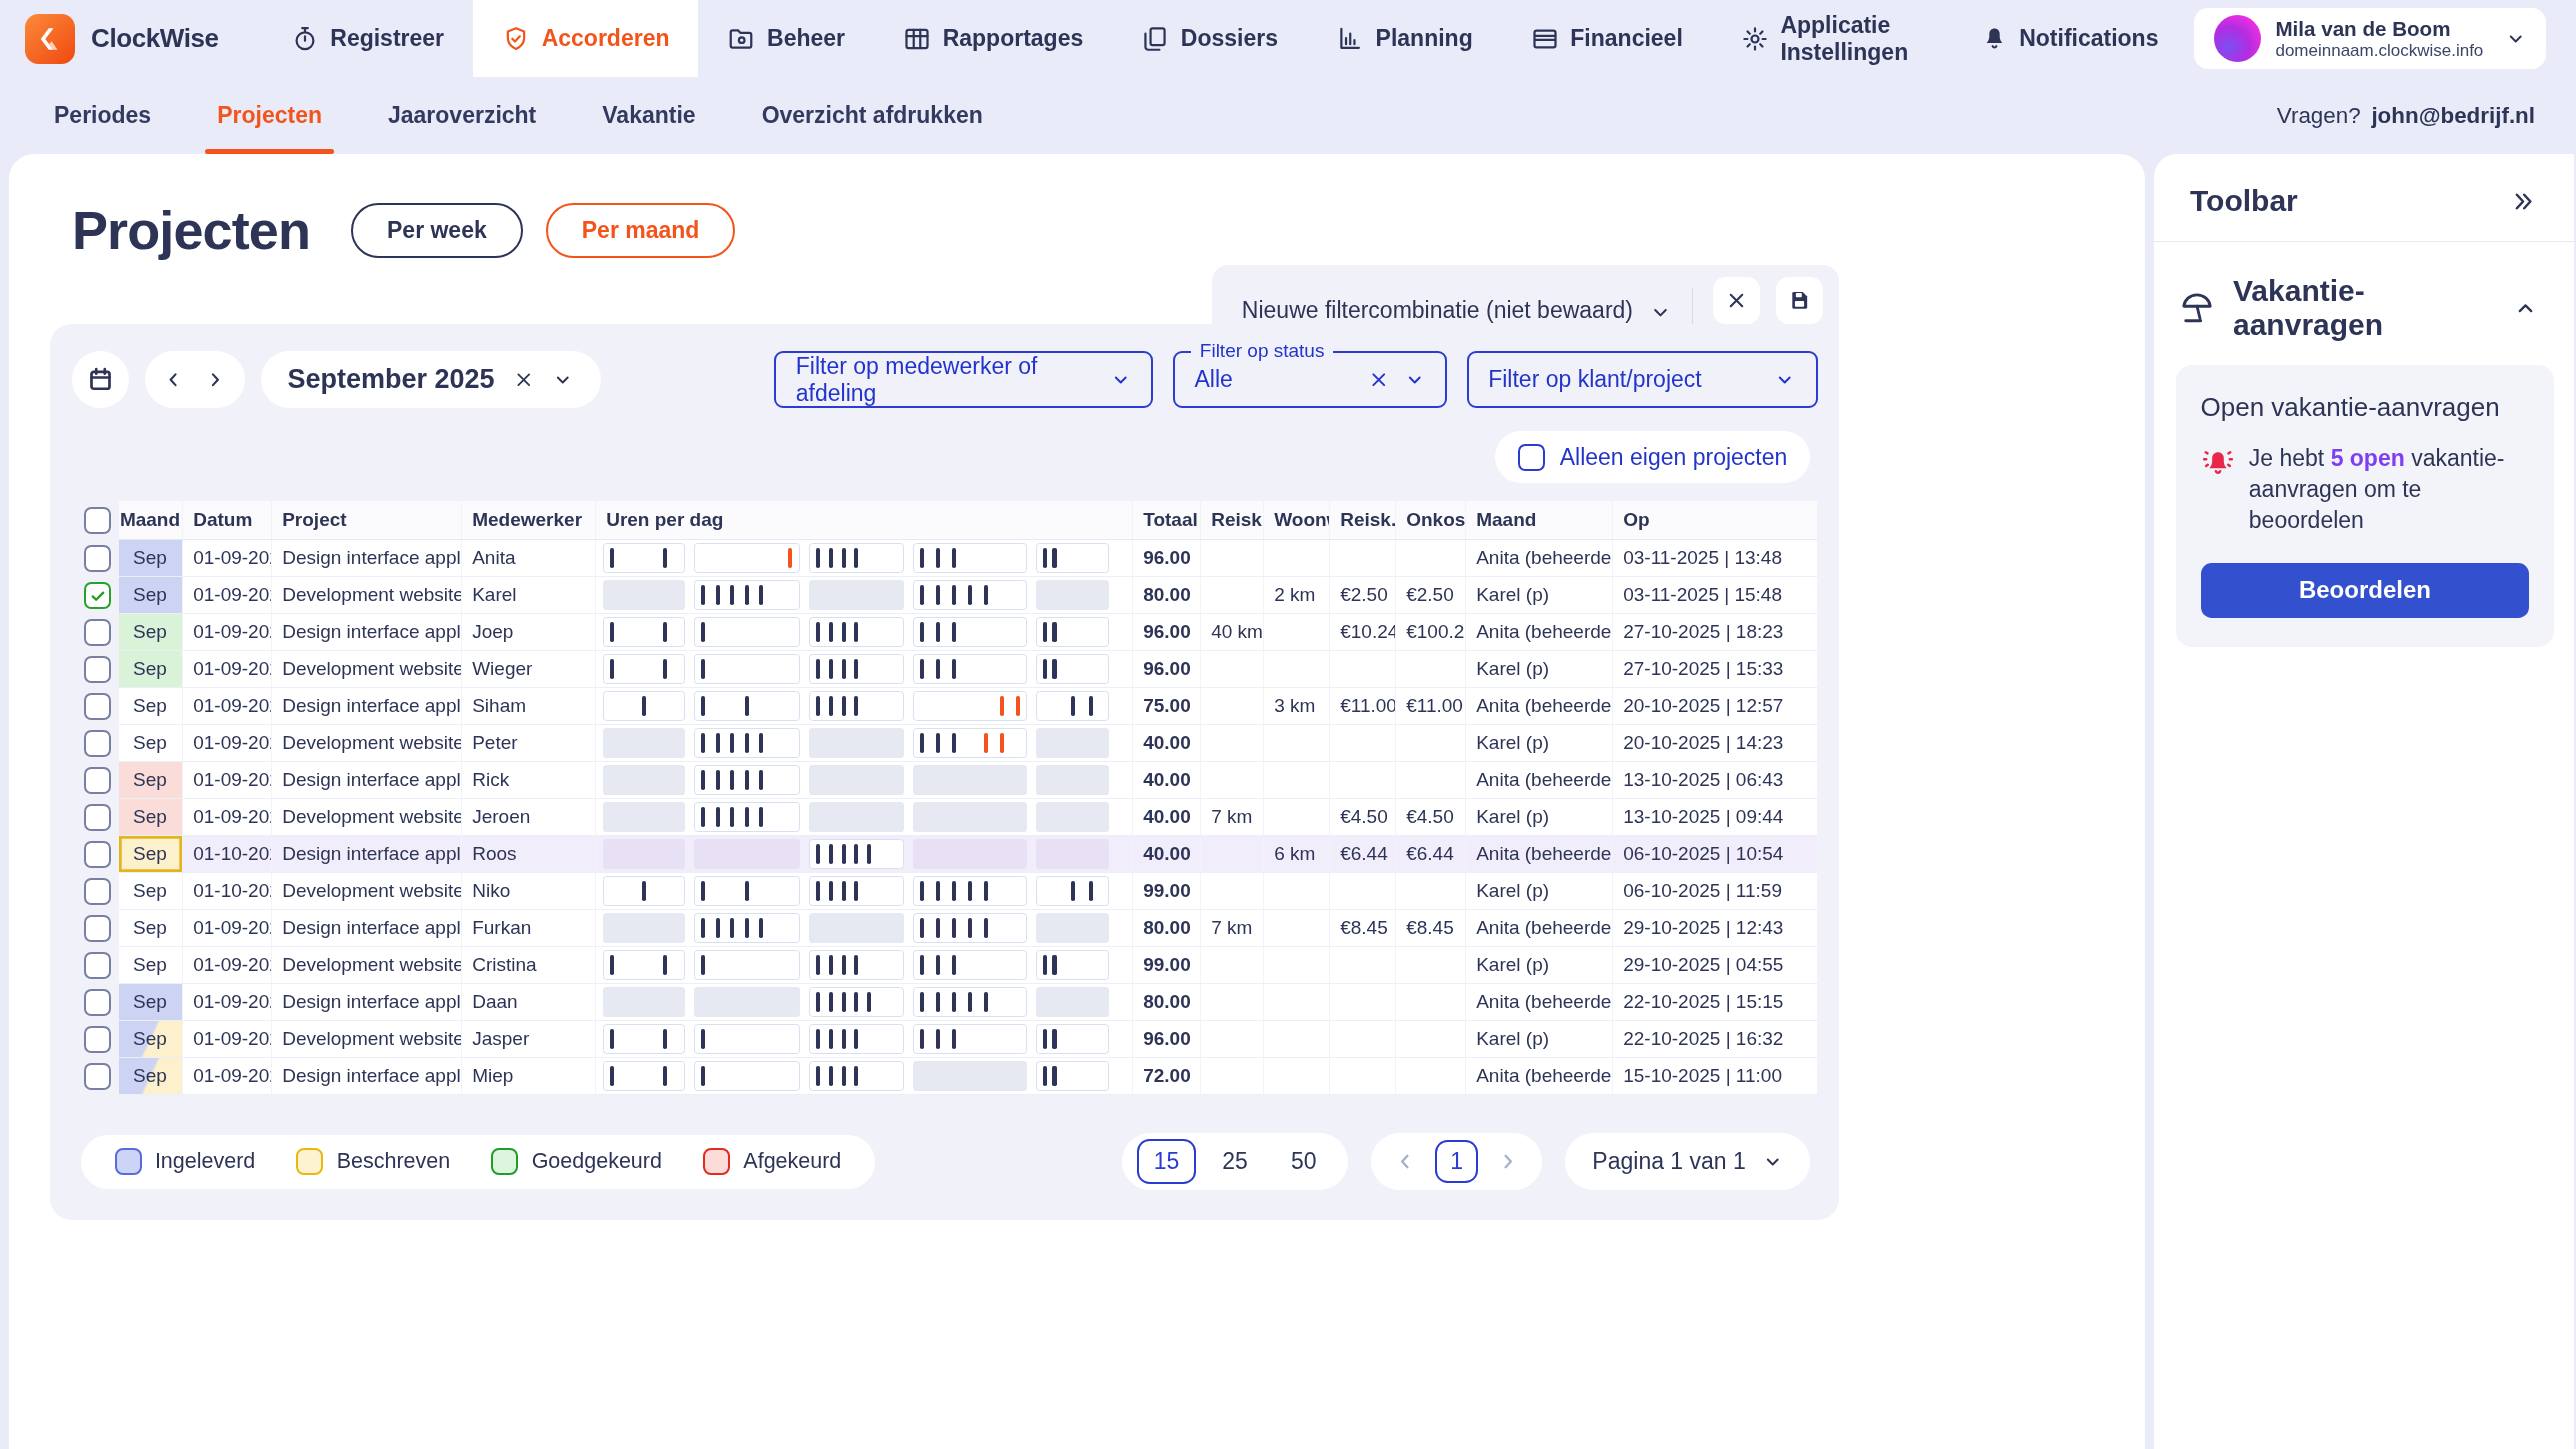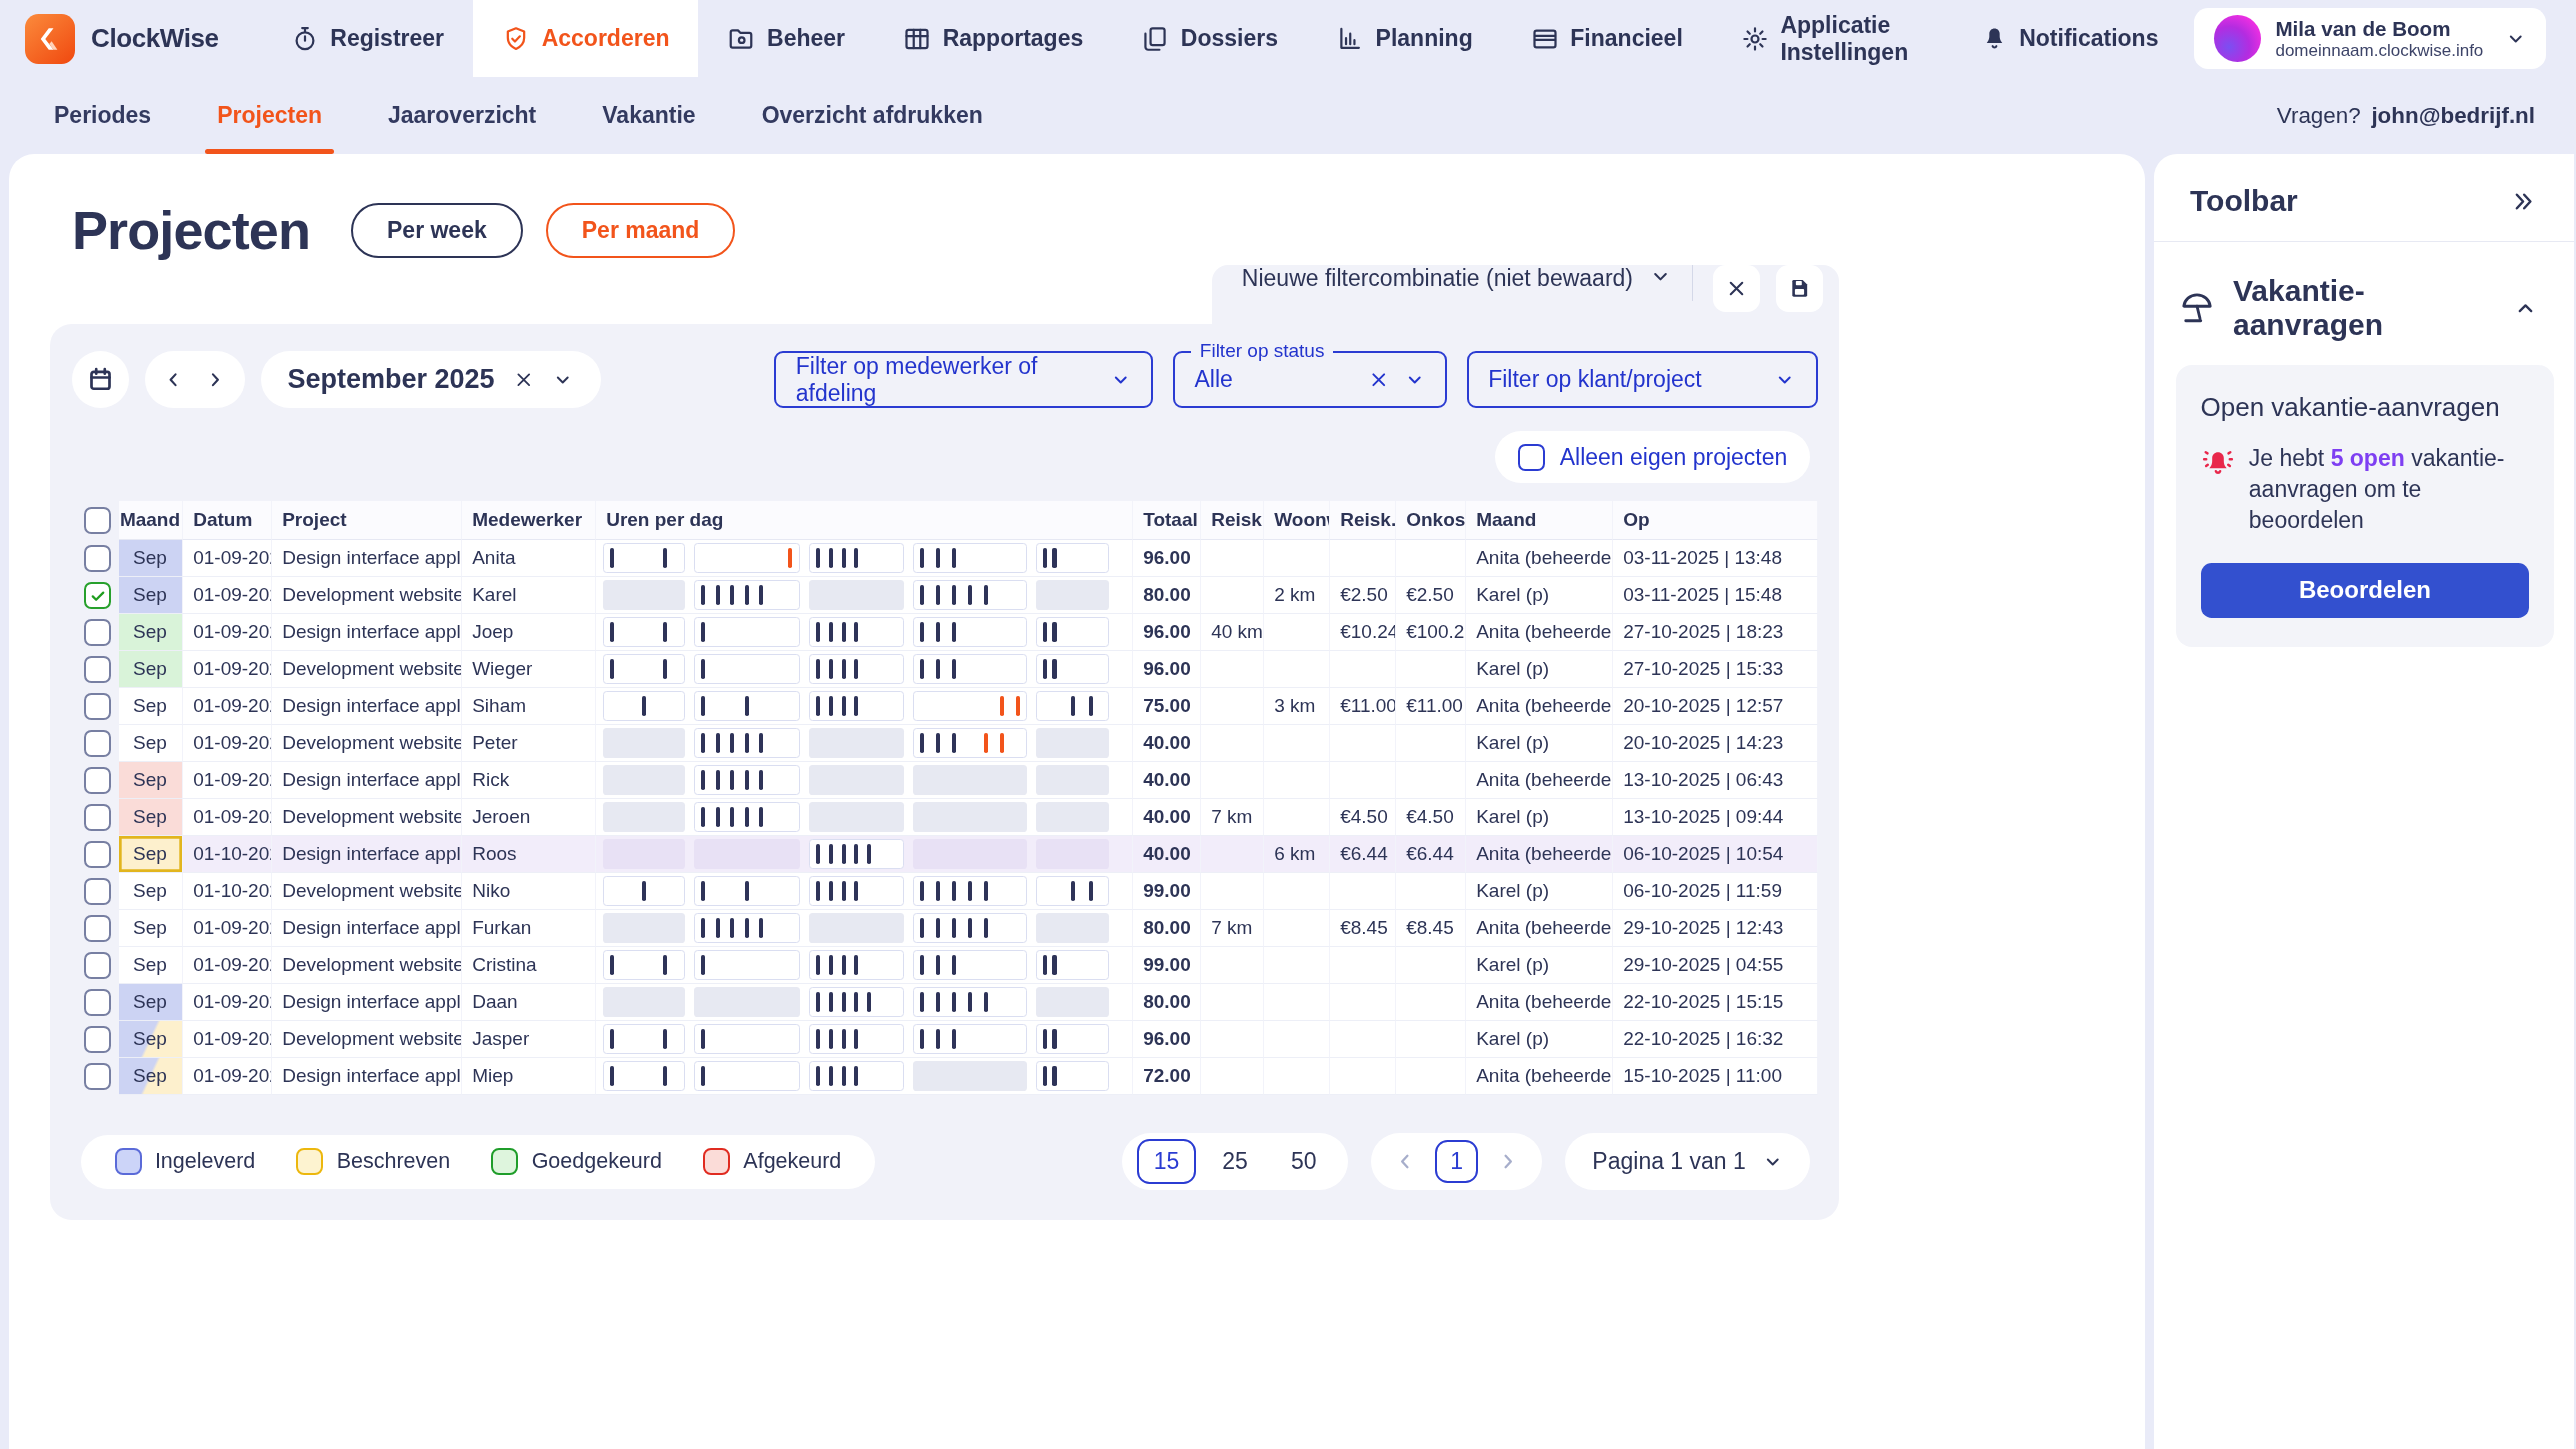--- a/index.html
+++ b/index.html
@@ -45,21 +45,21 @@
 
   
   .title-row { display:flex; align-items:center; gap:41px; padding:41px 0 0 63px; height:111px; }
   .page-title { font-size:54px; font-weight:800; letter-spacing:-0.9px; }
   .pill-toggle { border:2.7px solid #2d3456; border-radius:894px; background:#fff; color:#2d3456;
     font-size:23px; font-weight:700; padding:0 34px; height:55px; display:flex; align-items:center; cursor:pointer; font-family:inherit; }
   .pill-toggle.active { border-color:#f2541b; color:#f2541b; }
 
   
   .combo-row { width:1830px; padding-left:41px; display:flex; justify-content:flex-end; }
-  .combo-tab { background:#f1f2f9; border-radius:16px 16px 0 0; height:59px; display:flex; align-items:flex-start; gap:16px; padding:0 16px 0 30px; }
+  .combo-tab { background:#f1f2f9; border-radius:16px 16px 0 0; height:59px; display:flex; align-items:flex-end; gap:16px; padding:0 16px 0 30px; }
   .combo-label { font-size:23px; }
   .combo-tab .chev { width:23px; height:23px; }
   .combo-div { width:1.8px; height:36px; background:#d4d8e8; margin:0 3.6px; }
   .sq-btn { width:47px; height:47px; border-radius:12.5px; background:#fff; border:none; display:flex; align-items:center; justify-content:center; cursor:pointer; color:#2d3456; }
   .sq-btn .icon { width:23px; height:23px; }
 
   
   .card { width:1789px; margin-left:41px; background:#f1f2f9; border-radius:21.5px 0 21.5px 21.5px; padding:27px 21.5px 30px; }
   .controls-row { display:flex; align-items:center; }
   .round-btn { width:57px; height:57px; border-radius:50%; background:#fff; border:none; display:flex; align-items:center; justify-content:center; color:#2d3456; cursor:pointer; }

